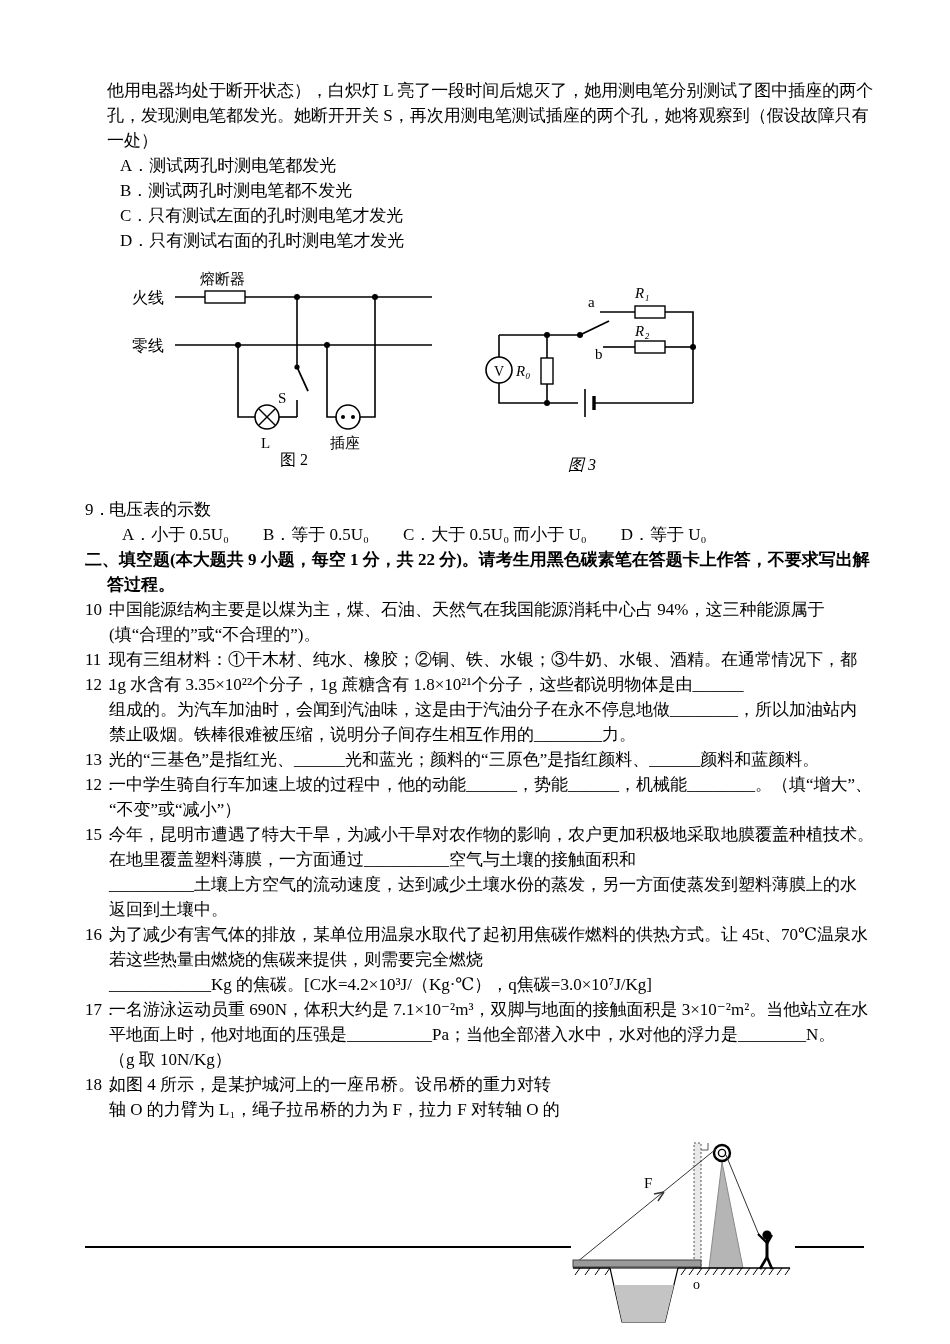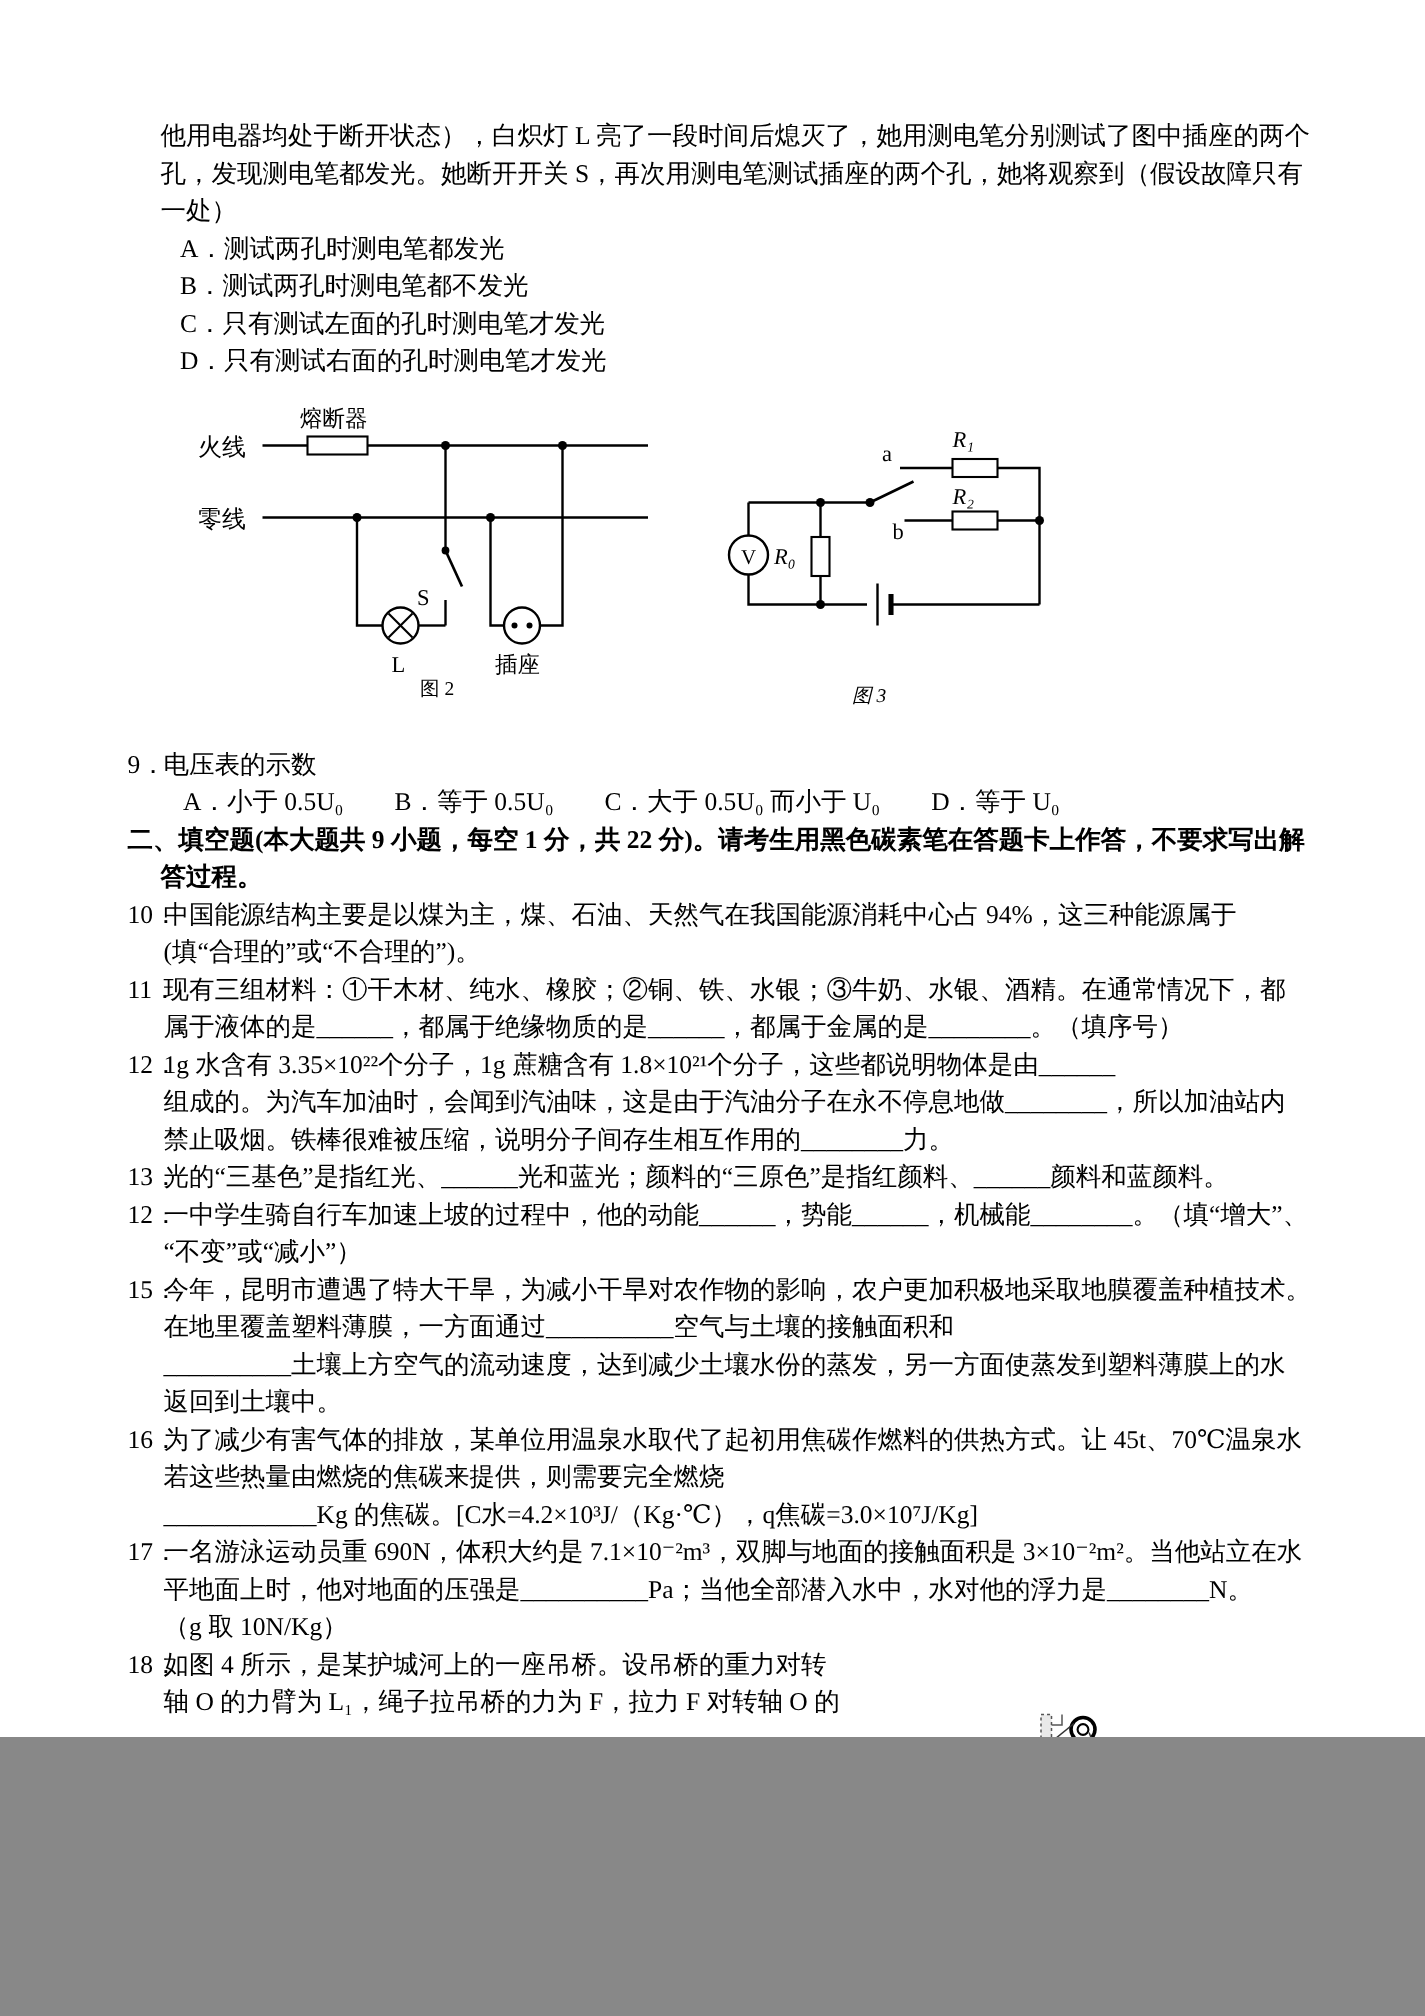--- a/index.html
+++ b/index.html
@@ -1,34 +1,34 @@
 <!DOCTYPE html>
 <html><head>
 <meta charset="utf-8">
 <style>
   html,body { margin:0; padding:0; background:#888; }
   .page {
-    position:relative; width:950px; height:1158px; margin:0 auto;
+    position:relative; width:950px; height:1344px; margin:0 auto;
     background:#ffffff; color:#000;
     font-family:"Liberation Serif","DejaVu Serif",serif;
     font-size:17px; overflow:hidden;
   }
   .content { position:absolute; left:85px; top:78px; width:800px; }
   .line { height:25px; line-height:25px; white-space:nowrap; }
   .indent1 .line { margin-left:22px; }
   .opt { margin-left:35px; }
   .q { position:relative; padding-left:24px; }
   .q .num { position:absolute; left:0; top:0; height:25px; line-height:25px; }
   .q9 { margin-top:4px; }
   .bold { font-weight:bold; }
   .section .line2 { margin-left:22px; }
   .figrow { position:relative; height:240px; }
   .fig { position:absolute; }
   .fig svg { display:block; }
-  .caption { position:absolute; font-size:13px; white-space:nowrap;text-align:right; }
+  .caption { position:absolute; font-size:16px; white-space:nowrap;text-align:right; }
   .fig4 { position:absolute; left:560px; top:1140px; width:310px; height:202px; }
   .rule { position:absolute; top:1246px; height:2px; background:#000; }
   .rule.left { left:85px; width:486px; }
   .rule.right { left:795px; width:69px; }
   svg text { font-family:"Liberation Serif","DejaVu Serif",serif; }
 </style>
 </head>
 <body>
 
 <div class="page">
@@ -127,21 +127,20 @@
 
     <div class="q">
       <span class="num">10．</span>
       <div class="line">中国能源结构主要是以煤为主，煤、石油、天然气在我国能源消耗中心占 94%，这三种能源属于</div>
       <div class="line">(填“合理的”或“不合理的”)。</div>
     </div>
 
     <div class="q">
       <span class="num">11．</span>
       <div class="line">现有三组材料：①干木材、纯水、橡胶；②铜、铁、水银；③牛奶、水银、酒精。在通常情况下，都</div>
-      <div class="line">属于液体的是______，都属于绝缘物质的是______，都属于金属的是________。（填序号）</div>
     </div>
 
     <div class="q">
       <span class="num">12．</span>
       <div class="line">1g 水含有 3.35×10²²个分子，1g 蔗糖含有 1.8×10²¹个分子，这些都说明物体是由______</div>
       <div class="line">组成的。为汽车加油时，会闻到汽油味，这是由于汽油分子在永不停息地做________，所以加油站内</div>
       <div class="line">禁止吸烟。铁棒很难被压缩，说明分子间存生相互作用的________力。</div>
     </div>
 
     <div class="q">

